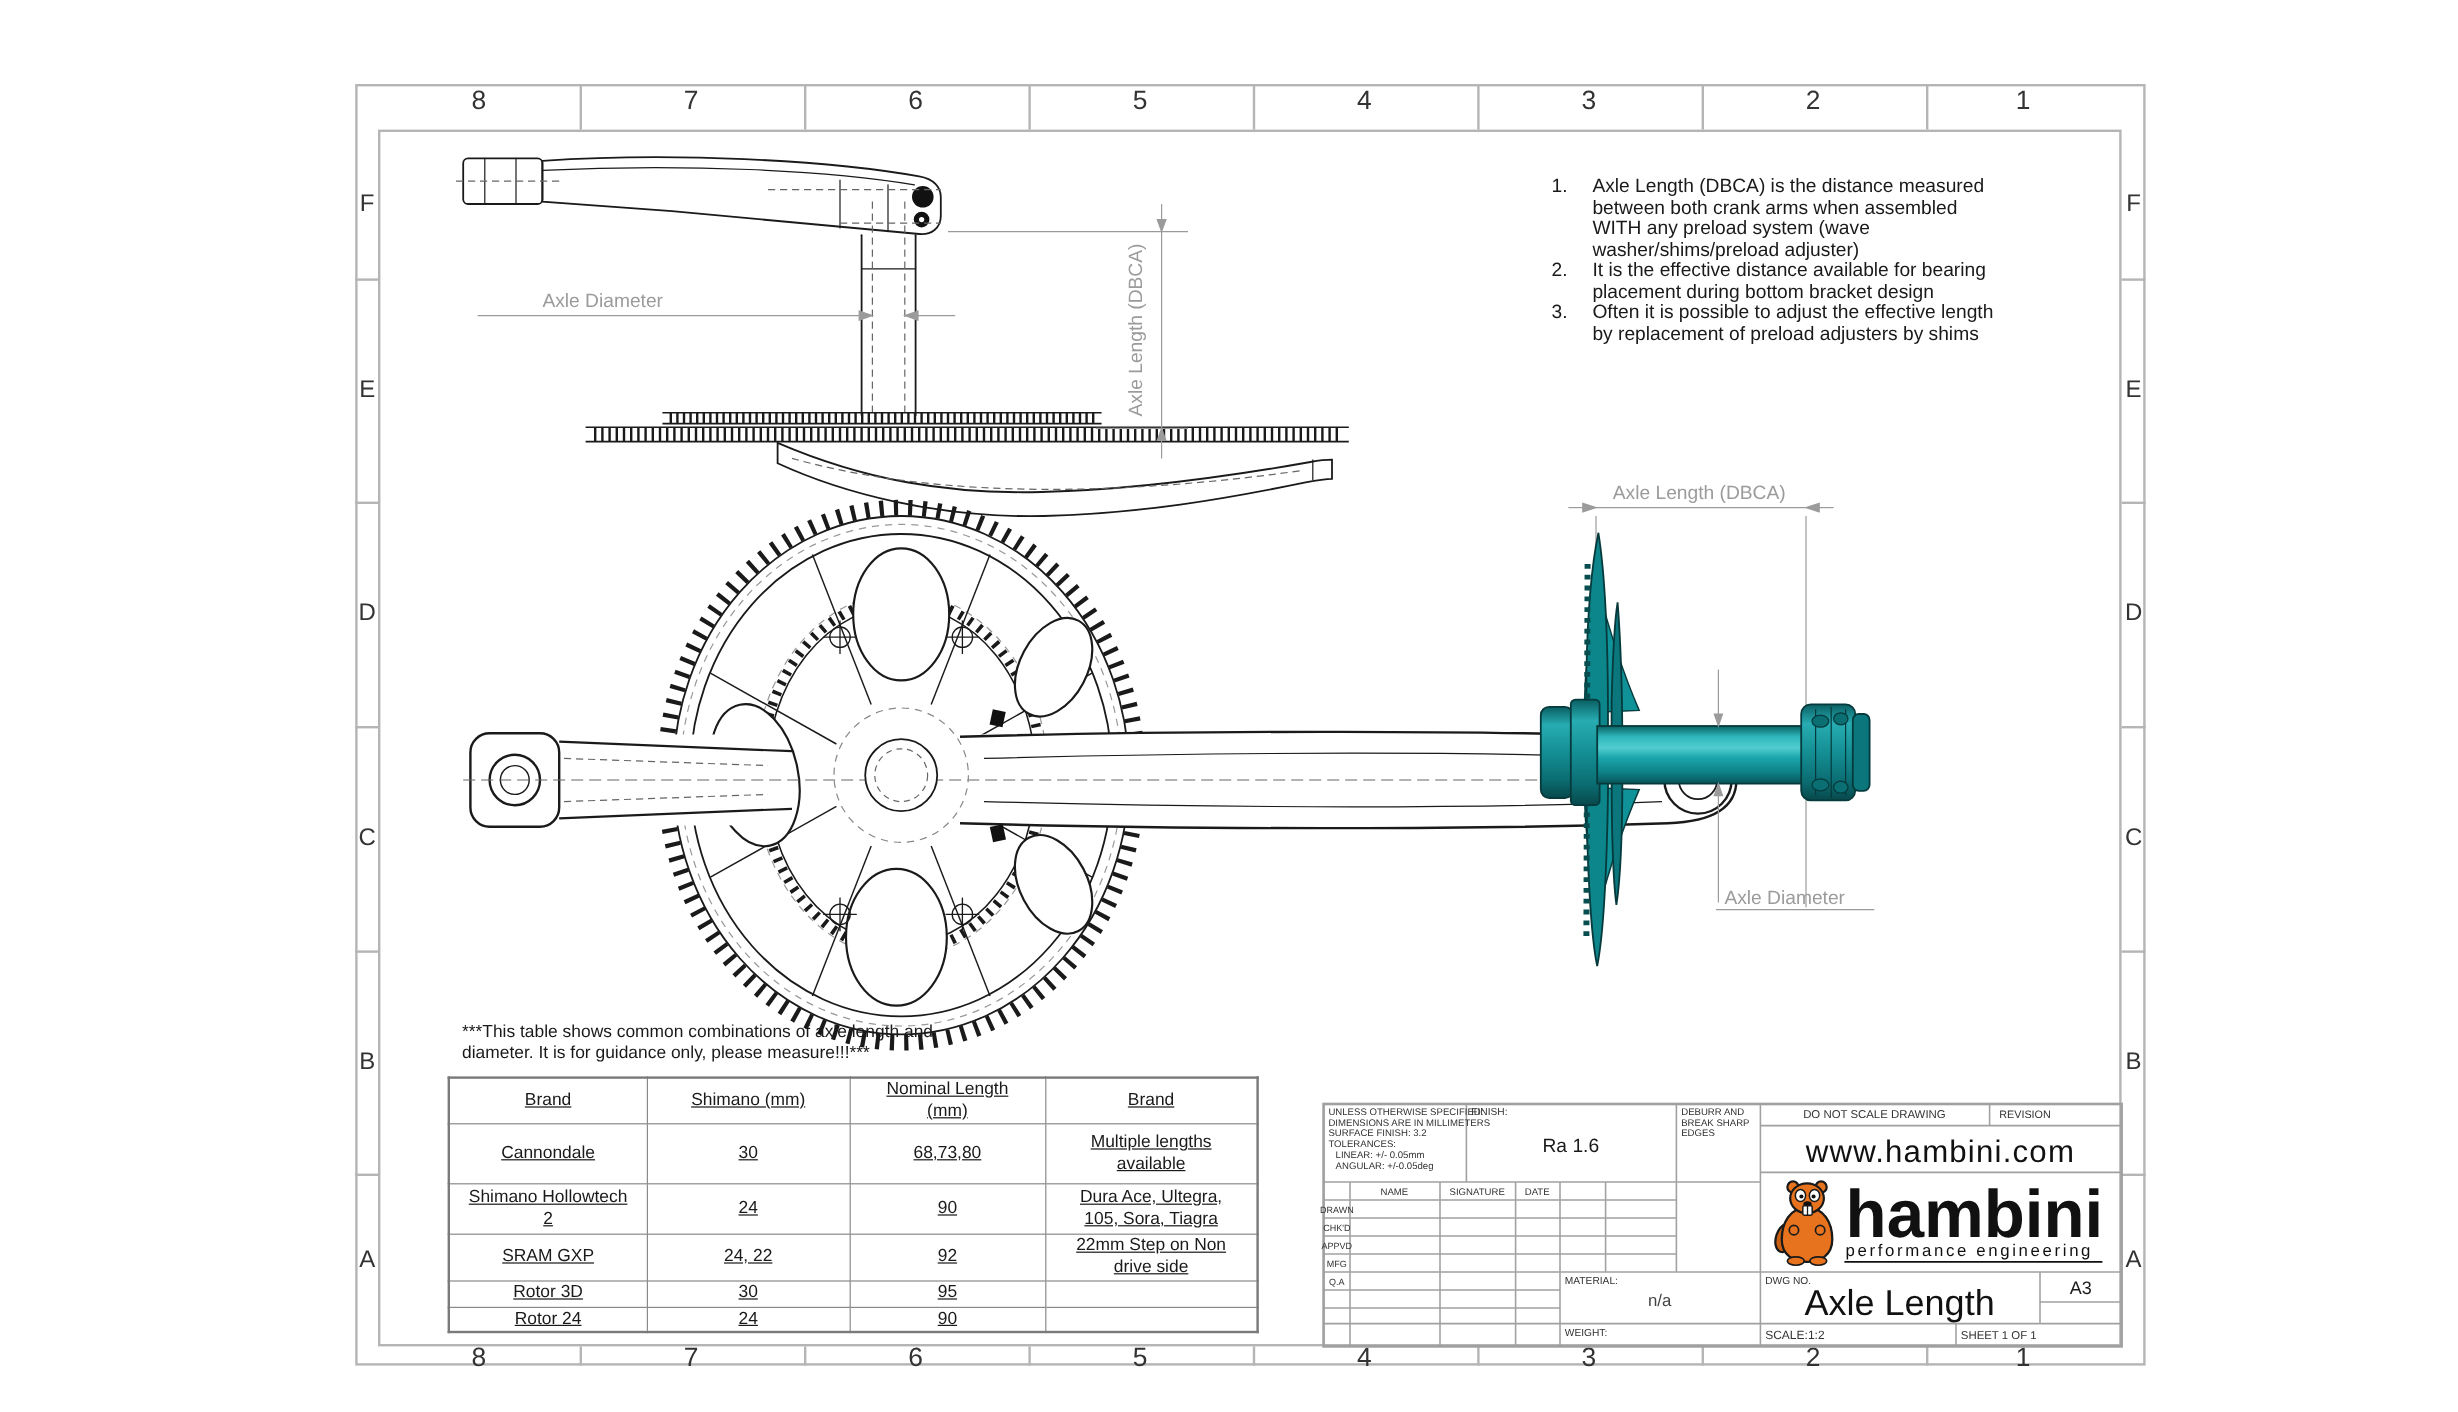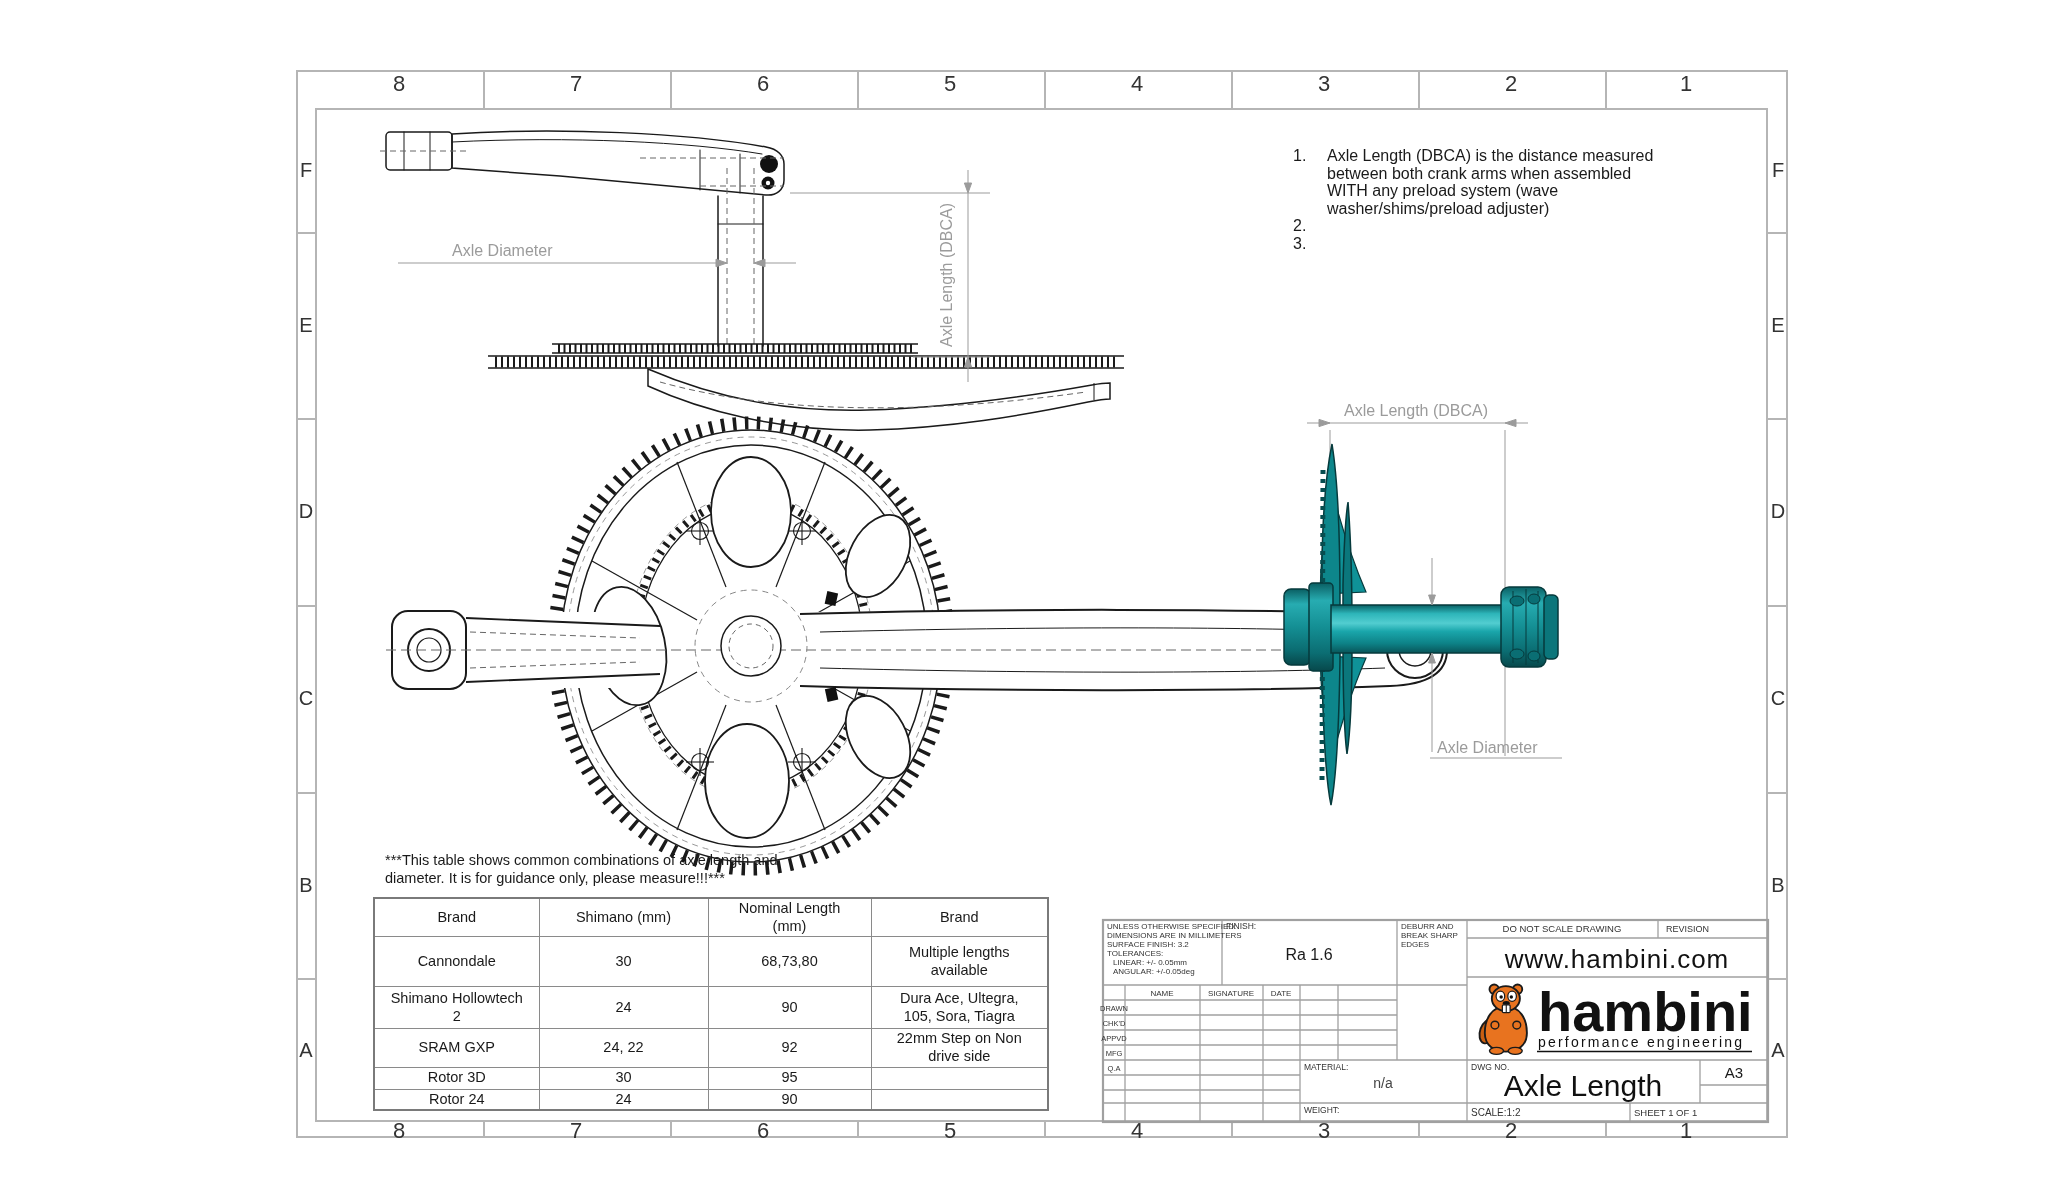--- a/index.html
+++ b/index.html
@@ -22,21 +22,21 @@
   
   .notes{position:absolute;left:1293px;top:147px;width:392px;}
   .note-item{display:flex;font-size:16px;line-height:17.5px;margin:0;}
   .note-num{width:34px;flex:0 0 34px;}
   .note-text{flex:1;max-width:348px;}
   
   .table-note{position:absolute;left:385px;top:851px;font-size:14.5px;line-height:18px;}
   
   table.combo{
     position:absolute;left:373px;top:897px;border-collapse:collapse;
-    table-layout:fixed;width:674px;font-size:14.5px;color:#1a1a1a;
+    table-layout:fixed;width:674px;font-size:14.5px;color:#1a1a1a;text-decoration:underline;
   }
   table.combo td,table.combo th{
     border:1.6px solid #8a8a8a;text-align:center;vertical-align:middle;
     padding:1px 14px;font-weight:normal;line-height:1.22;box-sizing:border-box;
   }
   table.combo{border:2px solid #7a7a7a;}
   svg text{font-family:"Liberation Sans", sans-serif;}
   .dimtextcss{fill:#9b9b9b;font-size:16px;}
 </style>
 </head>
@@ -317,23 +317,25 @@
     <text class="dimtextcss" x="1437" y="753">Axle Diameter</text>
   </svg>
 
   <div class="notes">
     <div class="note-item">
       <span class="note-num">1.</span>
       <span class="note-text">Axle Length (DBCA) is the distance measured between both crank arms when assembled WITH any preload system (wave washer/shims/preload adjuster)</span>
     </div>
     <div class="note-item">
       <span class="note-num">2.</span>
+      <span class="note-text">It is the effective distance available for bearing placement during bottom bracket design</span>
     </div>
     <div class="note-item">
       <span class="note-num">3.</span>
+      <span class="note-text">Often it is possible to adjust the effective length by replacement of preload adjusters by shims</span>
     </div>
   </div>
 
   <div class="table-note">
     <div>***This table shows common combinations of axle length and</div>
     <div>diameter. It is for guidance only, please measure!!!***</div>
   </div>
 
   <table class="combo">
     <colgroup>

